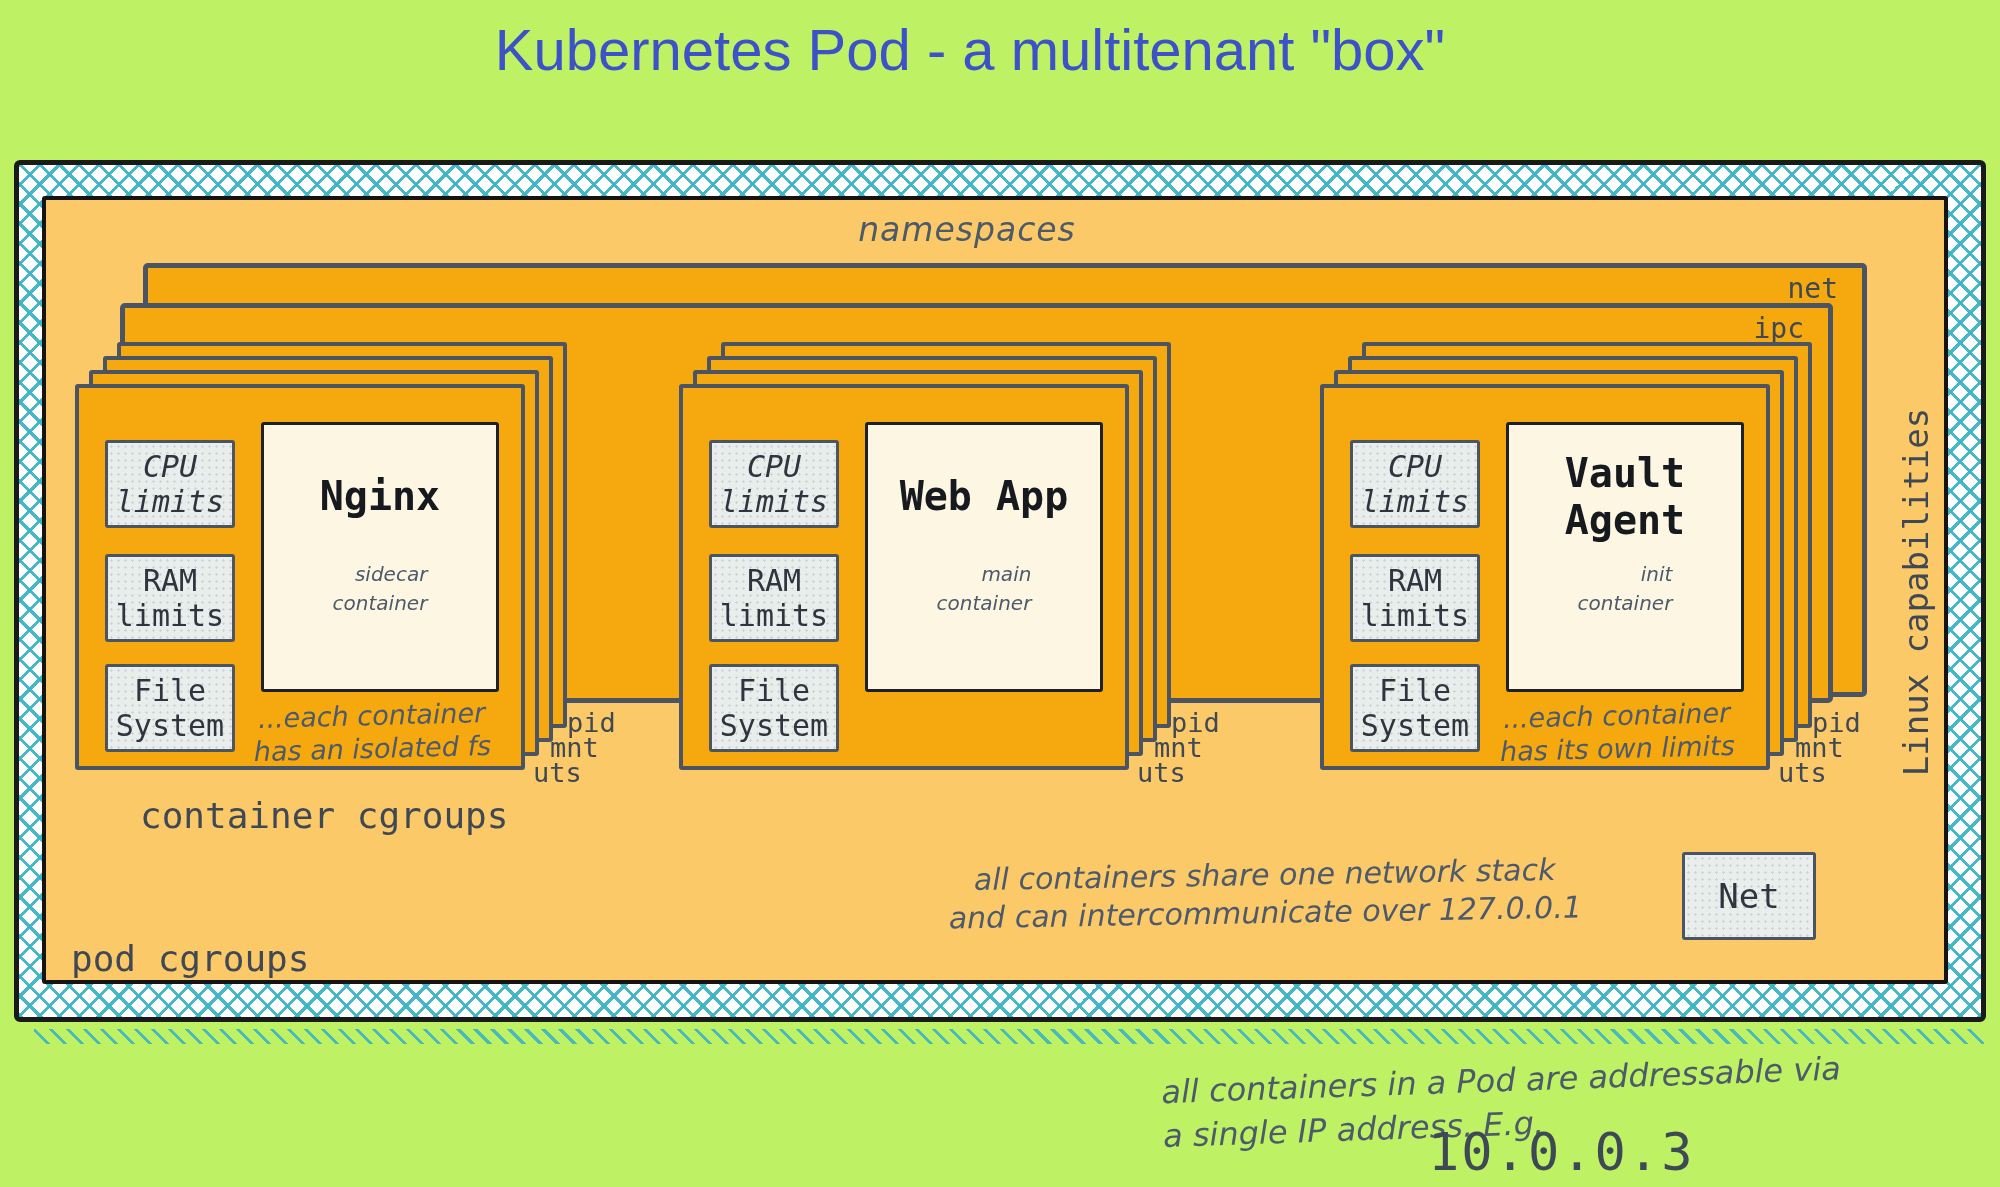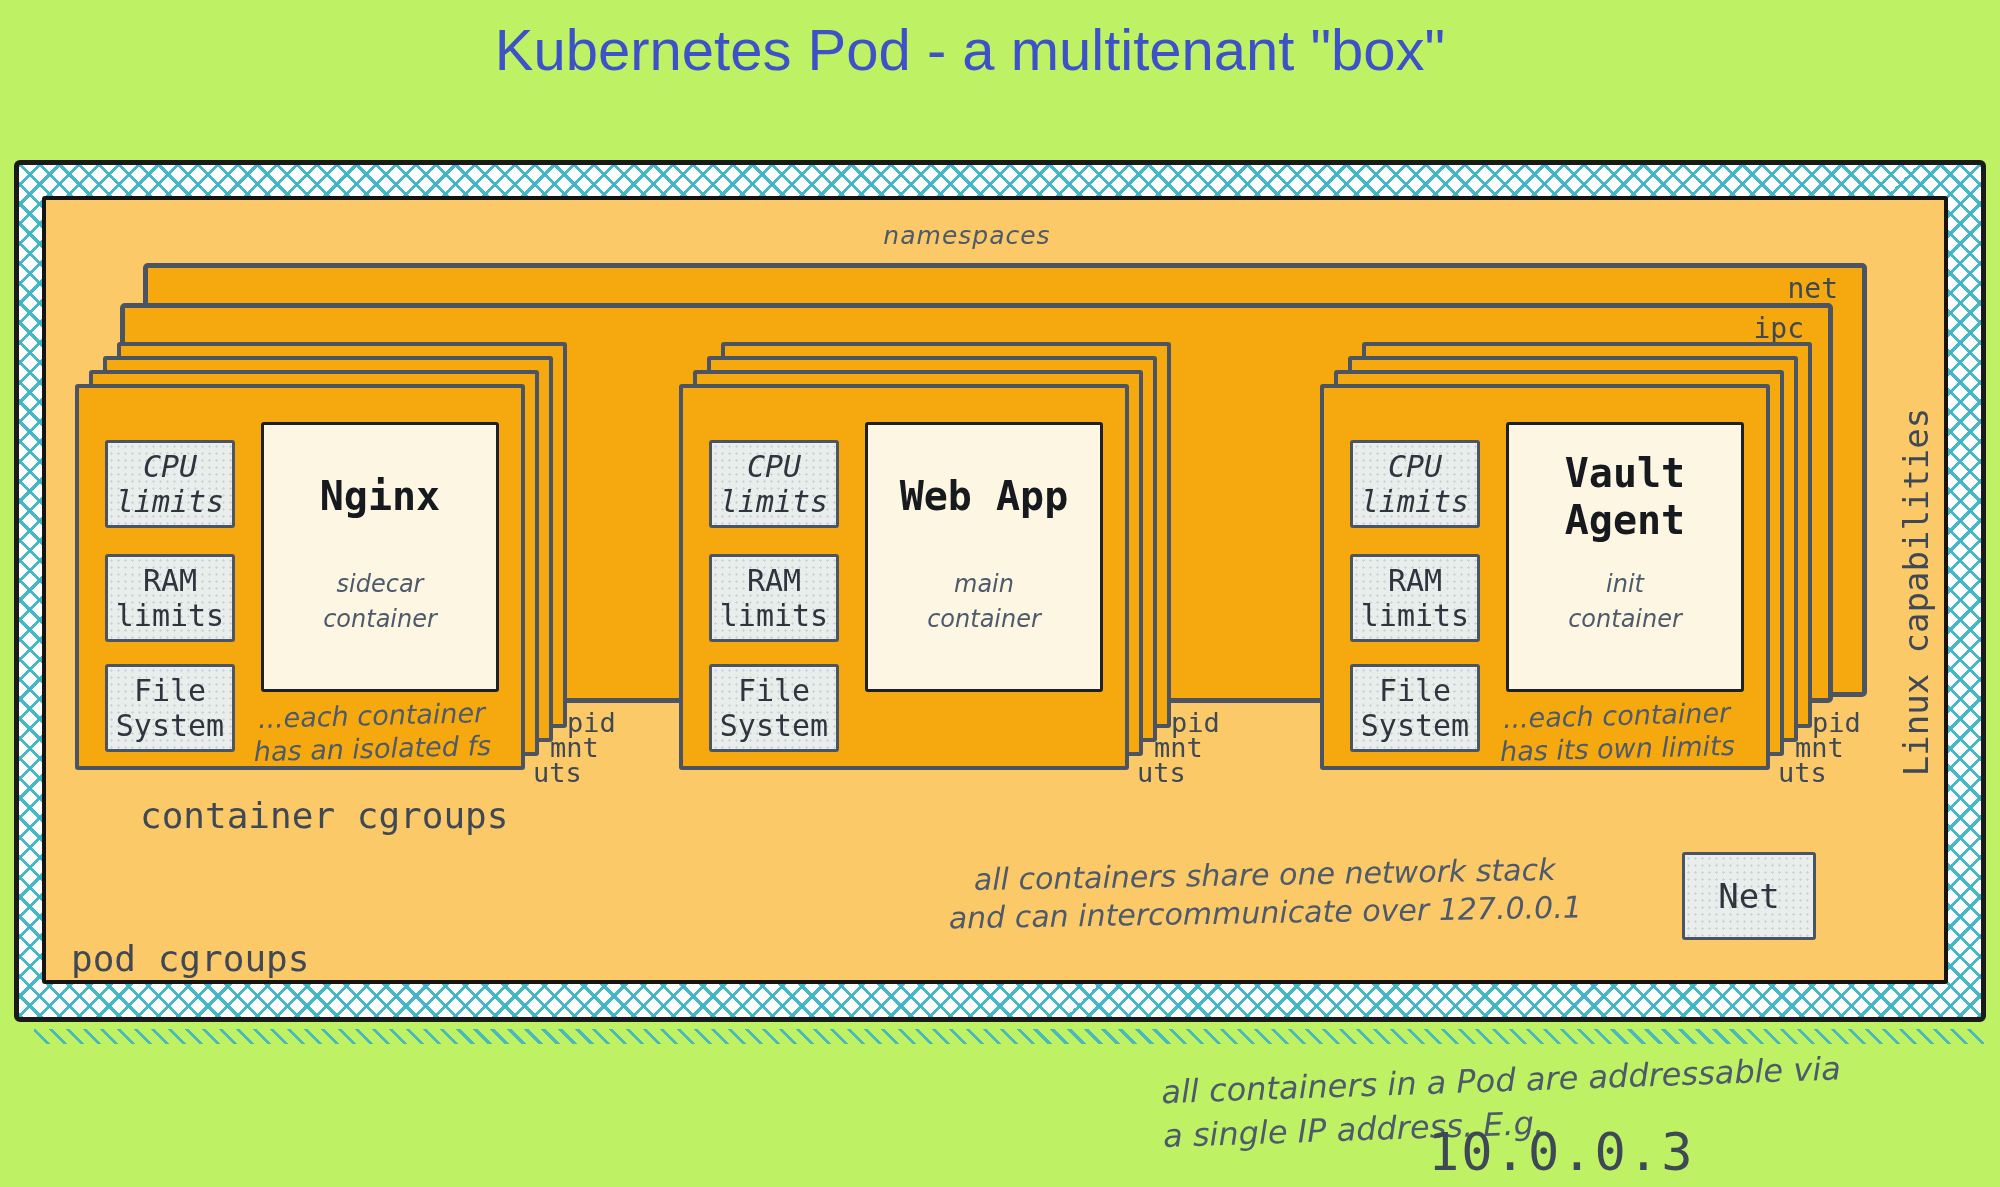--- a/index.html
+++ b/index.html
@@ -32,21 +32,21 @@
     background-image:repeating-linear-gradient(45deg, transparent 0 9px, rgba(61,180,196,.9) 9px 12px);
   }
 
   
   .pod-box {
     position:absolute; left:42px; top:196px; width:1906px; height:788px;
     background:#fbc968; border:4px solid #141414; border-radius:3px;
   }
   .namespaces-label {
     position:absolute; left:42px; top:210px; width:1850px; text-align:center;
-    font-size:25px; color:#4d5a6b; letter-spacing:1px;margin-top:11px;
+    font-size:33px; color:#4d5a6b; letter-spacing:1px;
   }
 
   
   .ns-card {
     position:absolute; background:#f6a90f;
     border:5px solid #4a5462; border-radius:5px;
   }
   .ns-card-net { left:143px; top:263px; width:1724px; height:434px; }
   .ns-card-ipc { left:120px; top:303px; width:1713px; height:400px; }
   .ns-card-tag {
@@ -88,22 +88,22 @@
     position:absolute; left:182px; top:34px; width:238px; height:270px;
     background:#fdf6e3; border:3px solid #1d2126; border-radius:3px;
     display:flex; flex-direction:column; align-items:center;
   }
   .app-name {
     height:112px; margin-top:16px; display:flex; align-items:center; justify-content:center;
     font-weight:bold; font-size:40px; line-height:1.18; color:#16191d;
     text-align:center; white-space:pre-line;
   }
   .app-role {
-    margin-top:14px; font-size:24px; line-height:1.45; color:#4d5a6b;
-    text-align:center; white-space:pre-line;
+    margin-top:7px; font-size:20px; line-height:1.45; color:#4d5a6b;
+    text-align:right; white-space:pre-line;
   }
   .stack-note {
     position:absolute; left:140px; top:312px; width:306px; text-align:center;
     font-size:27px; line-height:1.22; color:#4d5a6b; white-space:pre-line;
     transform:rotate(-1.5deg);
   }
   .ns-labels {
     position:absolute; left:calc(100% + 8px); top:326px; width:120px;
     font-size:27px; line-height:25px; color:#3f4855;
   }

